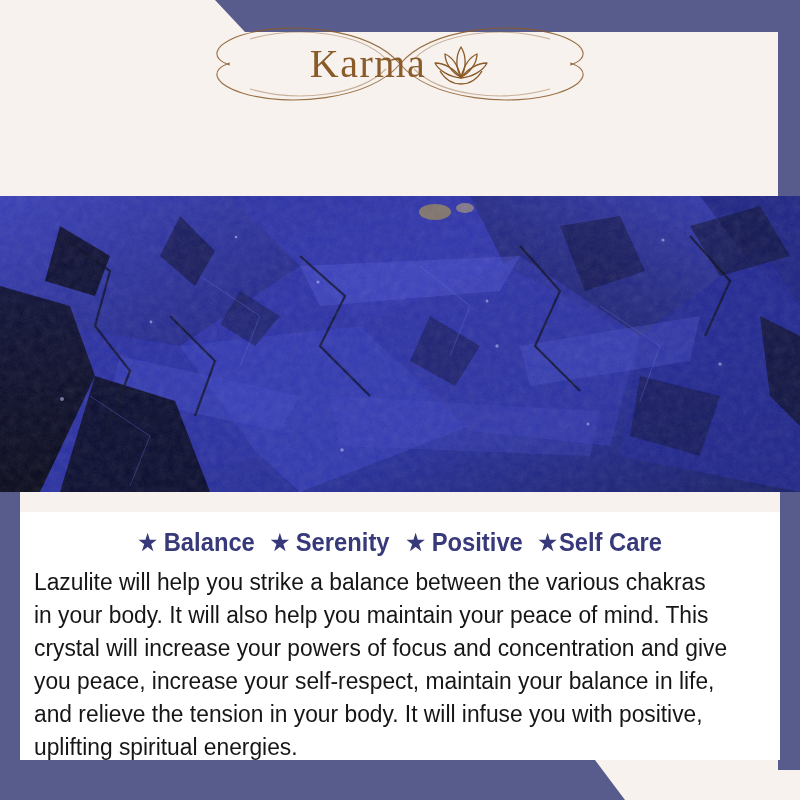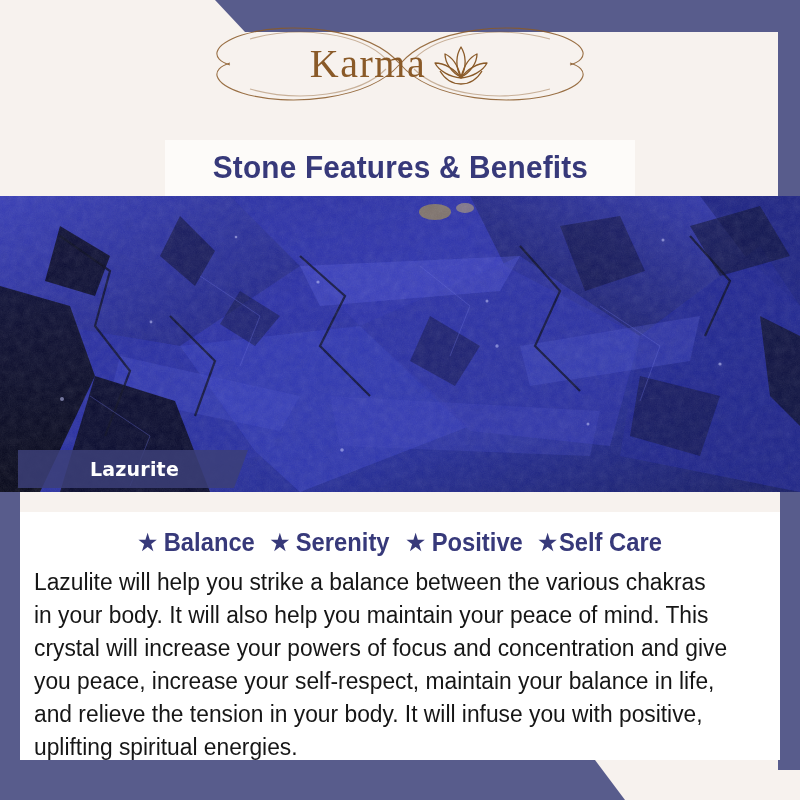--- a/index.html
+++ b/index.html
@@ -186,23 +186,20 @@
           <path d="M29 36 C 20 32, 13 22, 13 13 C 20 16, 26 25, 29 36 Z"></path>
           <path d="M29 36 C 38 32, 45 22, 45 13 C 38 16, 32 25, 29 36 Z"></path>
           <path d="M29 37 C 18 36, 7 30, 3 22 C 12 22, 23 28, 29 37 Z"></path>
           <path d="M29 37 C 40 36, 51 30, 55 22 C 46 22, 35 28, 29 37 Z"></path>
           <path d="M8 30 C 14 40, 22 43, 29 43 C 36 43, 44 40, 50 30"></path>
         </g>
       </svg>
     </div>
   </div>
 
-  <div class="title-plate">
-    <span class="title-text">Stone Features &amp; Benefits</span>
-  </div>
 
   <div class="photo">
     <svg viewBox="0 0 800 296" preserveAspectRatio="none">
       <defs>
         <linearGradient id="gBase" x1="0" y1="0" x2="1" y2="1">
           <stop offset="0%" stop-color="#1d2282"></stop>
           <stop offset="35%" stop-color="#2a2fa8"></stop>
           <stop offset="70%" stop-color="#222a96"></stop>
           <stop offset="100%" stop-color="#141a63"></stop>
         </linearGradient>
@@ -289,23 +286,20 @@
         <circle cx="720" cy="168" r="1.6"></circle>
         <circle cx="236" cy="41" r="1.3"></circle>
         <circle cx="588" cy="228" r="1.5"></circle>
       </g>
 
       <rect width="800" height="296" filter="url(#grainCoarse)" opacity=".35"></rect>
       <rect width="800" height="296" filter="url(#grain)" opacity=".3"></rect>
     </svg>
   </div>
 
-  <div class="stone-banner">
-    <span class="stone-banner-label">Lazurite</span>
-  </div>
 
   <div class="content"></div>
   <div class="content-cream"></div>
 
   <div class="benefits">
     <span class="benefit">
       <span class="star">★</span>
       <span>Balance</span>
     </span>
     <span class="benefit">

